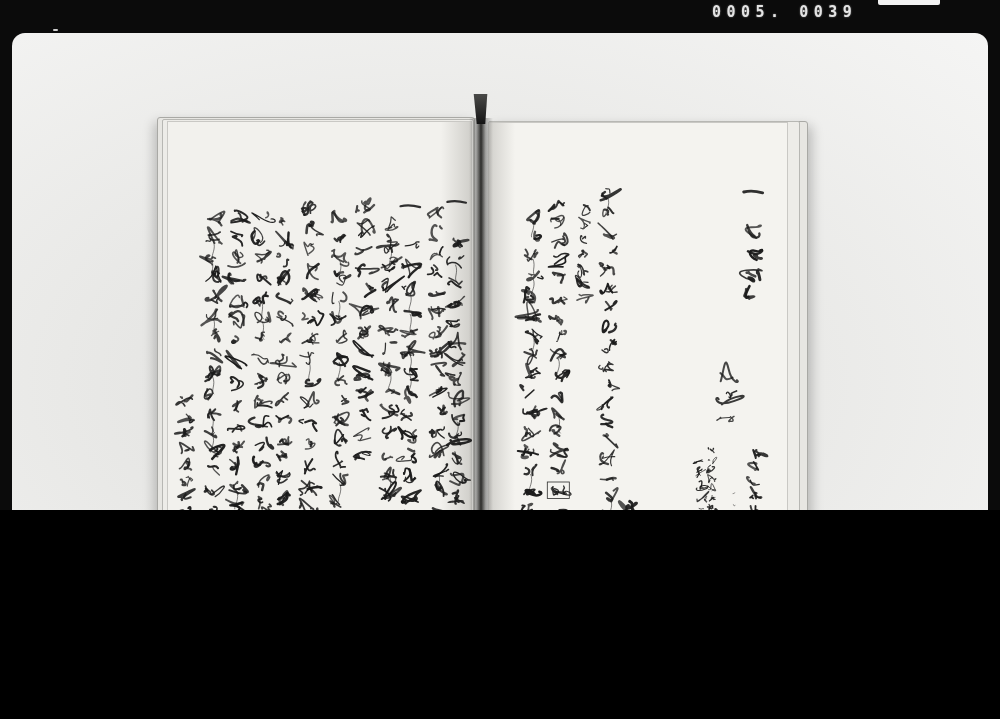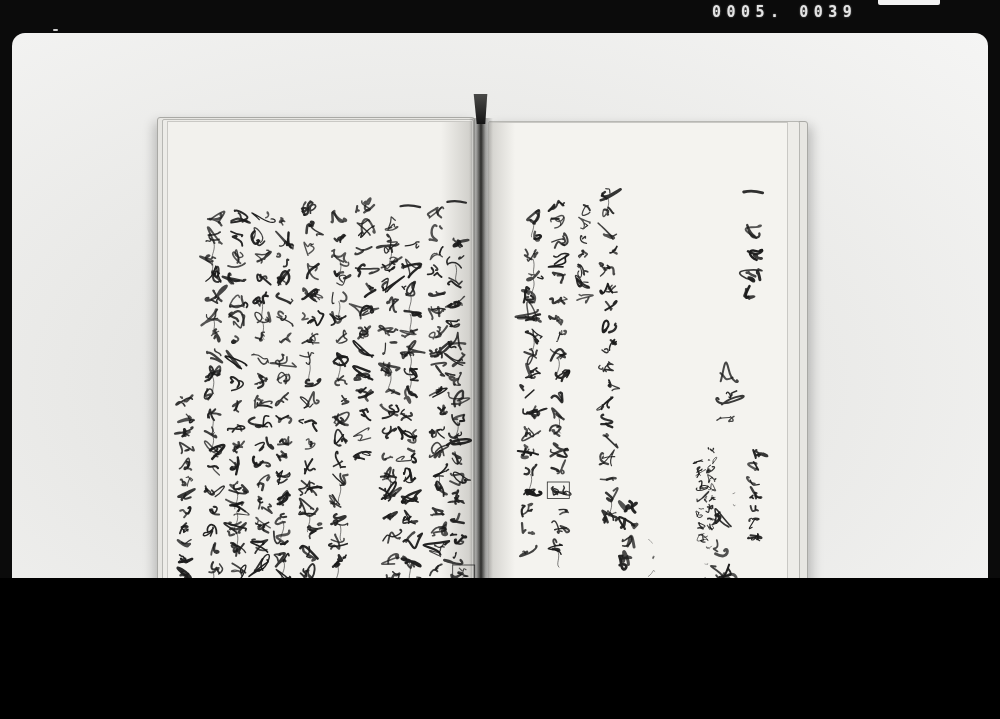--- a/index.html
+++ b/index.html
@@ -1,17 +1,17 @@
 <!DOCTYPE html>
 <html><head>
 <meta charset="utf-8">
 <style>
   html,body{margin:0;padding:0;background:#000;}
   .photo{
-    position:relative;width:1000px;height:578px;overflow:hidden;
+    position:relative;width:1000px;height:510px;overflow:hidden;
     background:#0b0b0b;
     font-family:"DejaVu Sans",sans-serif;
   }
   .film-counter{
     position:absolute;left:712px;top:3px;
     font-family:"DejaVu Sans Mono",monospace;
     font-size:15px;font-weight:bold;color:#e4e4e4;
     letter-spacing:5.5px;white-space:pre;
     text-shadow:0 0 2px rgba(255,255,255,.45);
   }

